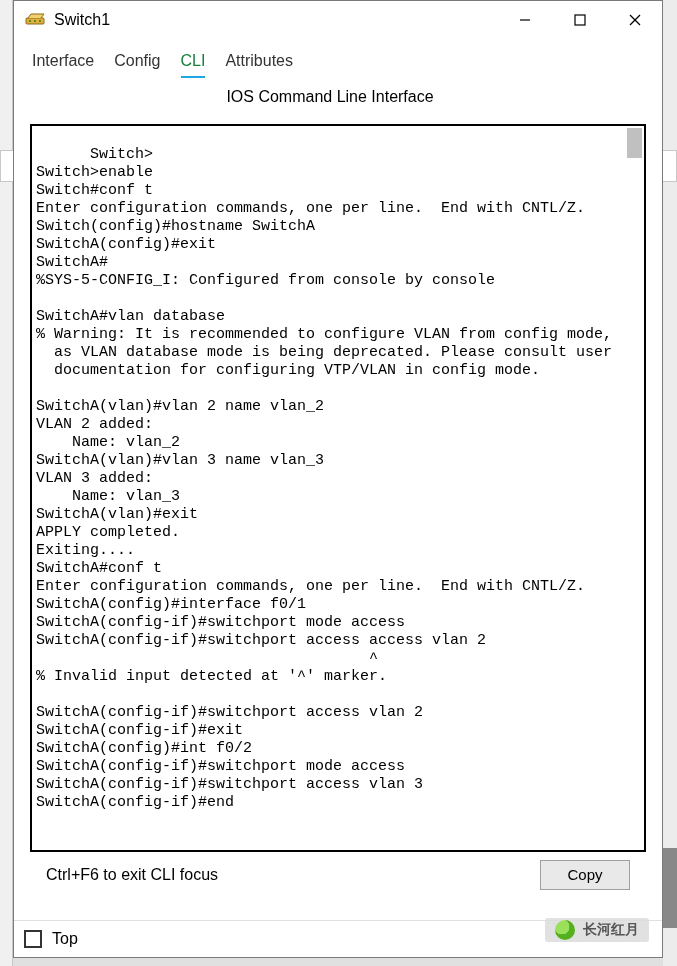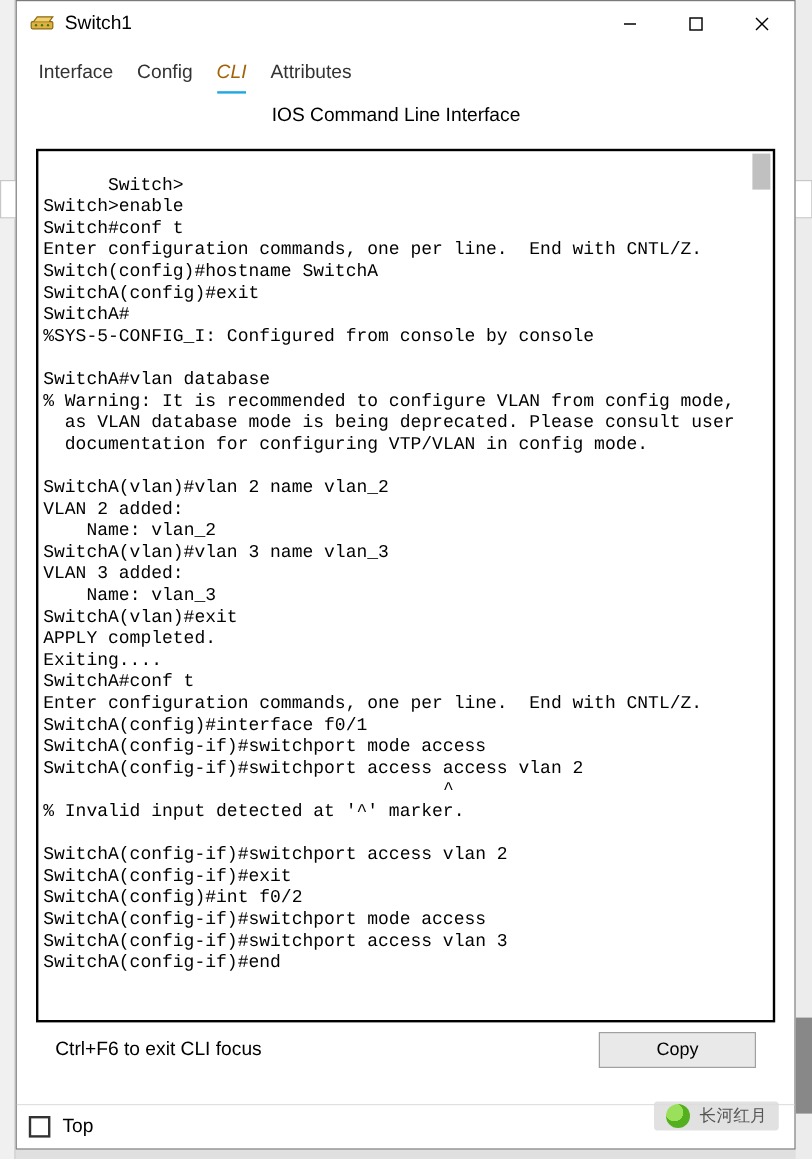--- a/index.html
+++ b/index.html
@@ -15,21 +15,21 @@
   .titlebar .title { font-size: 16px; flex: 0 0 auto; }
   .titlebar .spacer { flex: 1; }
   .winbtns { display: flex; height: 100%; }
   .winbtn { width: 55px; display: flex; align-items: center; justify-content: center; }
   .winbtn svg { stroke: #000; stroke-width: 1.2; fill: none; }
   .tabs {
     display: flex; gap: 20px; padding: 12px 18px 0 18px;
     font-size: 16px; color: #333;
   }
   .tab { padding-bottom: 6px; cursor: default; }
-  .tab.active { color: #a16207; border-bottom: 2px solid #1ea7e0; font-style: italic; }
+  .tab.active { color: #15803d; border-bottom: 2px solid #1ea7e0; }
   .subtitle {
     text-align: center; font-size: 16px; padding: 10px 16px 6px 0;
   }
   .cli-wrap {
     margin: 12px 16px; flex: 1; display: flex; flex-direction: column;
   }
   .cli {
     flex: 1; border: 2px solid #000; background: #fff;
     font-family: "Courier New", monospace; font-size: 15px; line-height: 18px;
     padding: 2px 4px; overflow: hidden; white-space: pre-wrap; word-break: break-word;
@@ -37,38 +37,38 @@
   }
   .cli-scroll {
     position: absolute; top: 2px; right: 2px; width: 15px; height: 30px;
     background: #c0c0c0;
   }
   .footer {
     display: flex; align-items: center; padding: 8px 16px 18px 16px;
   }
   .hint { flex: 1; font-size: 16px; }
   .btn {
-    width: 131px; height: 30px; margin-left: 10px;
+    width: 90px; height: 30px; margin-left: 10px;
     background: #e9e9e9; border: 1px solid #a0a0a0;
     display: flex; align-items: center; justify-content: center;
     font-size: 15px;
   }
   .bottombar {
     height: 38px; display: flex; align-items: center; padding: 0 10px;
     border-top: 1px solid #e0e0e0;
   }
   .checkbox {
     width: 18px; height: 18px; border: 2px solid #333; margin-right: 10px; background: #fff;
   }
   .toplabel { font-size: 16px; }
   .watermark {
     position: absolute; right: 28px; bottom: 24px;
     display: flex; align-items: center; gap: 8px;
     background: rgba(220,220,220,0.85); padding: 2px 10px; border-radius: 3px;
-    font-size: 14px; color: #555;
+    font-size: 14px; color: #555; font-weight: bold;
   }
   .wm-icon {
     width: 20px; height: 20px; border-radius: 50%;
     background: radial-gradient(circle at 35% 35%, #9be05a 0 40%, #55b020 41% 100%);
   }
   
   .behind {
     position: absolute; left: 0; top: 0; width: 13px; height: 966px; background: #f0f0f0; border-right: 1px solid #c8c8c8;
   }
   .behind::before {

